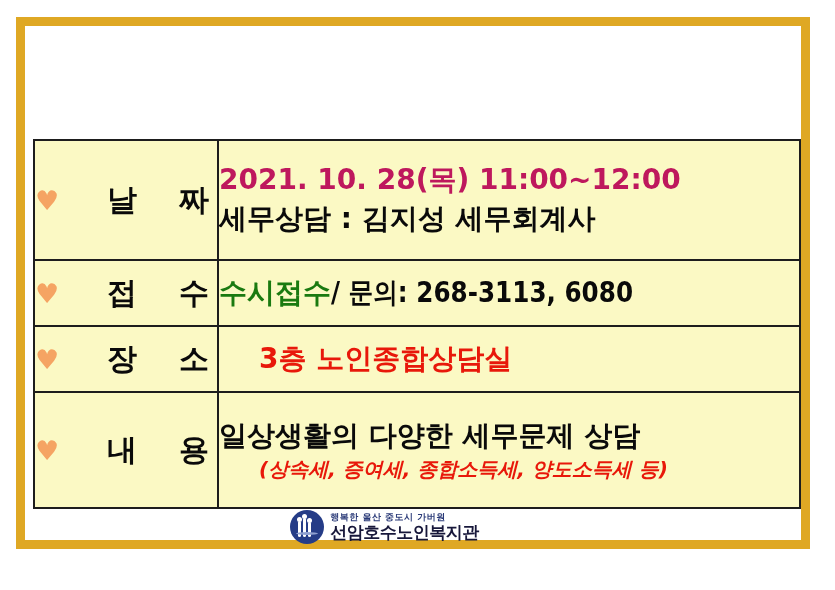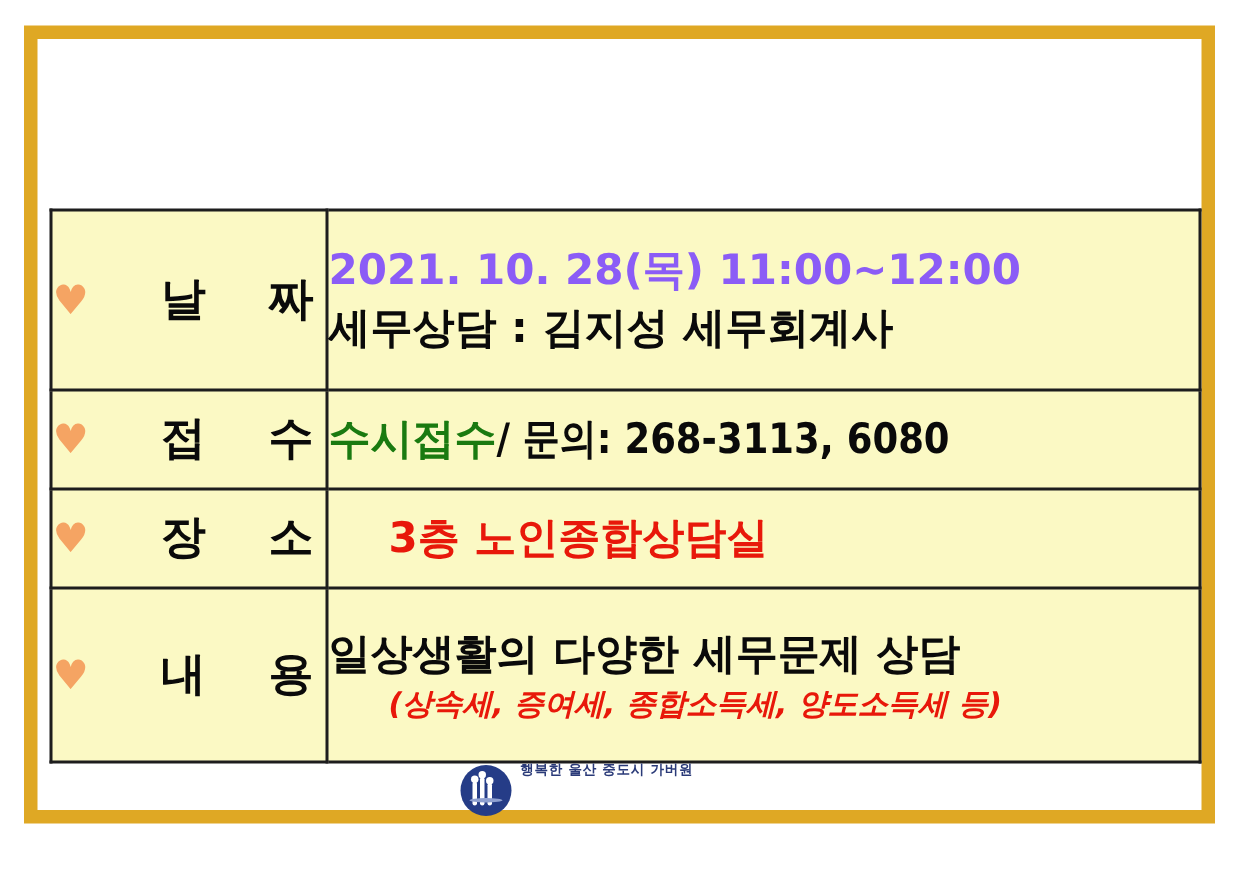--- a/index.html
+++ b/index.html
@@ -97,40 +97,40 @@
   td.value-cell {
     padding: 6px 0 6px 14px;
   }
   .val-line {
     font-size: 28px;
     font-weight: bold;
     line-height: 1.38;
     color: #0a0a0a;
     white-space: nowrap;
   }
-  .val-line.green { color: #8b5cf6; }
+  .val-line.green { color: #be185d; }
   .val-line.red   { color: #E8180A; padding-left: 40px; }
   .val-line.small { font-size: 20px; font-style: italic; }
   .inline-green { color: #1A7A10; }
   .inline-black { color: #0a0a0a; }
   .cond { display: inline-block; transform: scaleX(0.88); transform-origin: left center; }
 
   tr.row-date td    { height: 118px; }
   tr.row-apply td   { height: 64px; }
   tr.row-place td   { height: 64px; }
   tr.row-content td { height: 114px; }
 
   
   #footer-logo {
     position: absolute;
     left: 0;
     top: 510px;
     width: 769px;
     display: flex;
-    align-items: flex-start;
+    align-items: center;
     justify-content: center;
   }
   #logo-mark {
     width: 34px;
     height: 34px;
     border-radius: 50%;
     background: #253C87;
     position: relative;
     margin-right: 6px;
     flex: 0 0 auto;
@@ -240,16 +240,17 @@
       <span class="fig h1"></span>
       <span class="fig h2"></span>
       <span class="fig h3"></span>
       <span class="fig f1"></span>
       <span class="fig f2"></span>
       <span class="fig f3"></span>
       <span class="fig swoosh"></span>
     </div>
     <div id="logo-texts">
       <div id="logo-tagline">행복한 울산 중도시 가버원</div>
+      <div id="logo-name">선암호수노인복지관</div>
     </div>
   </div>
 
 </div>
 
 </body></html>

